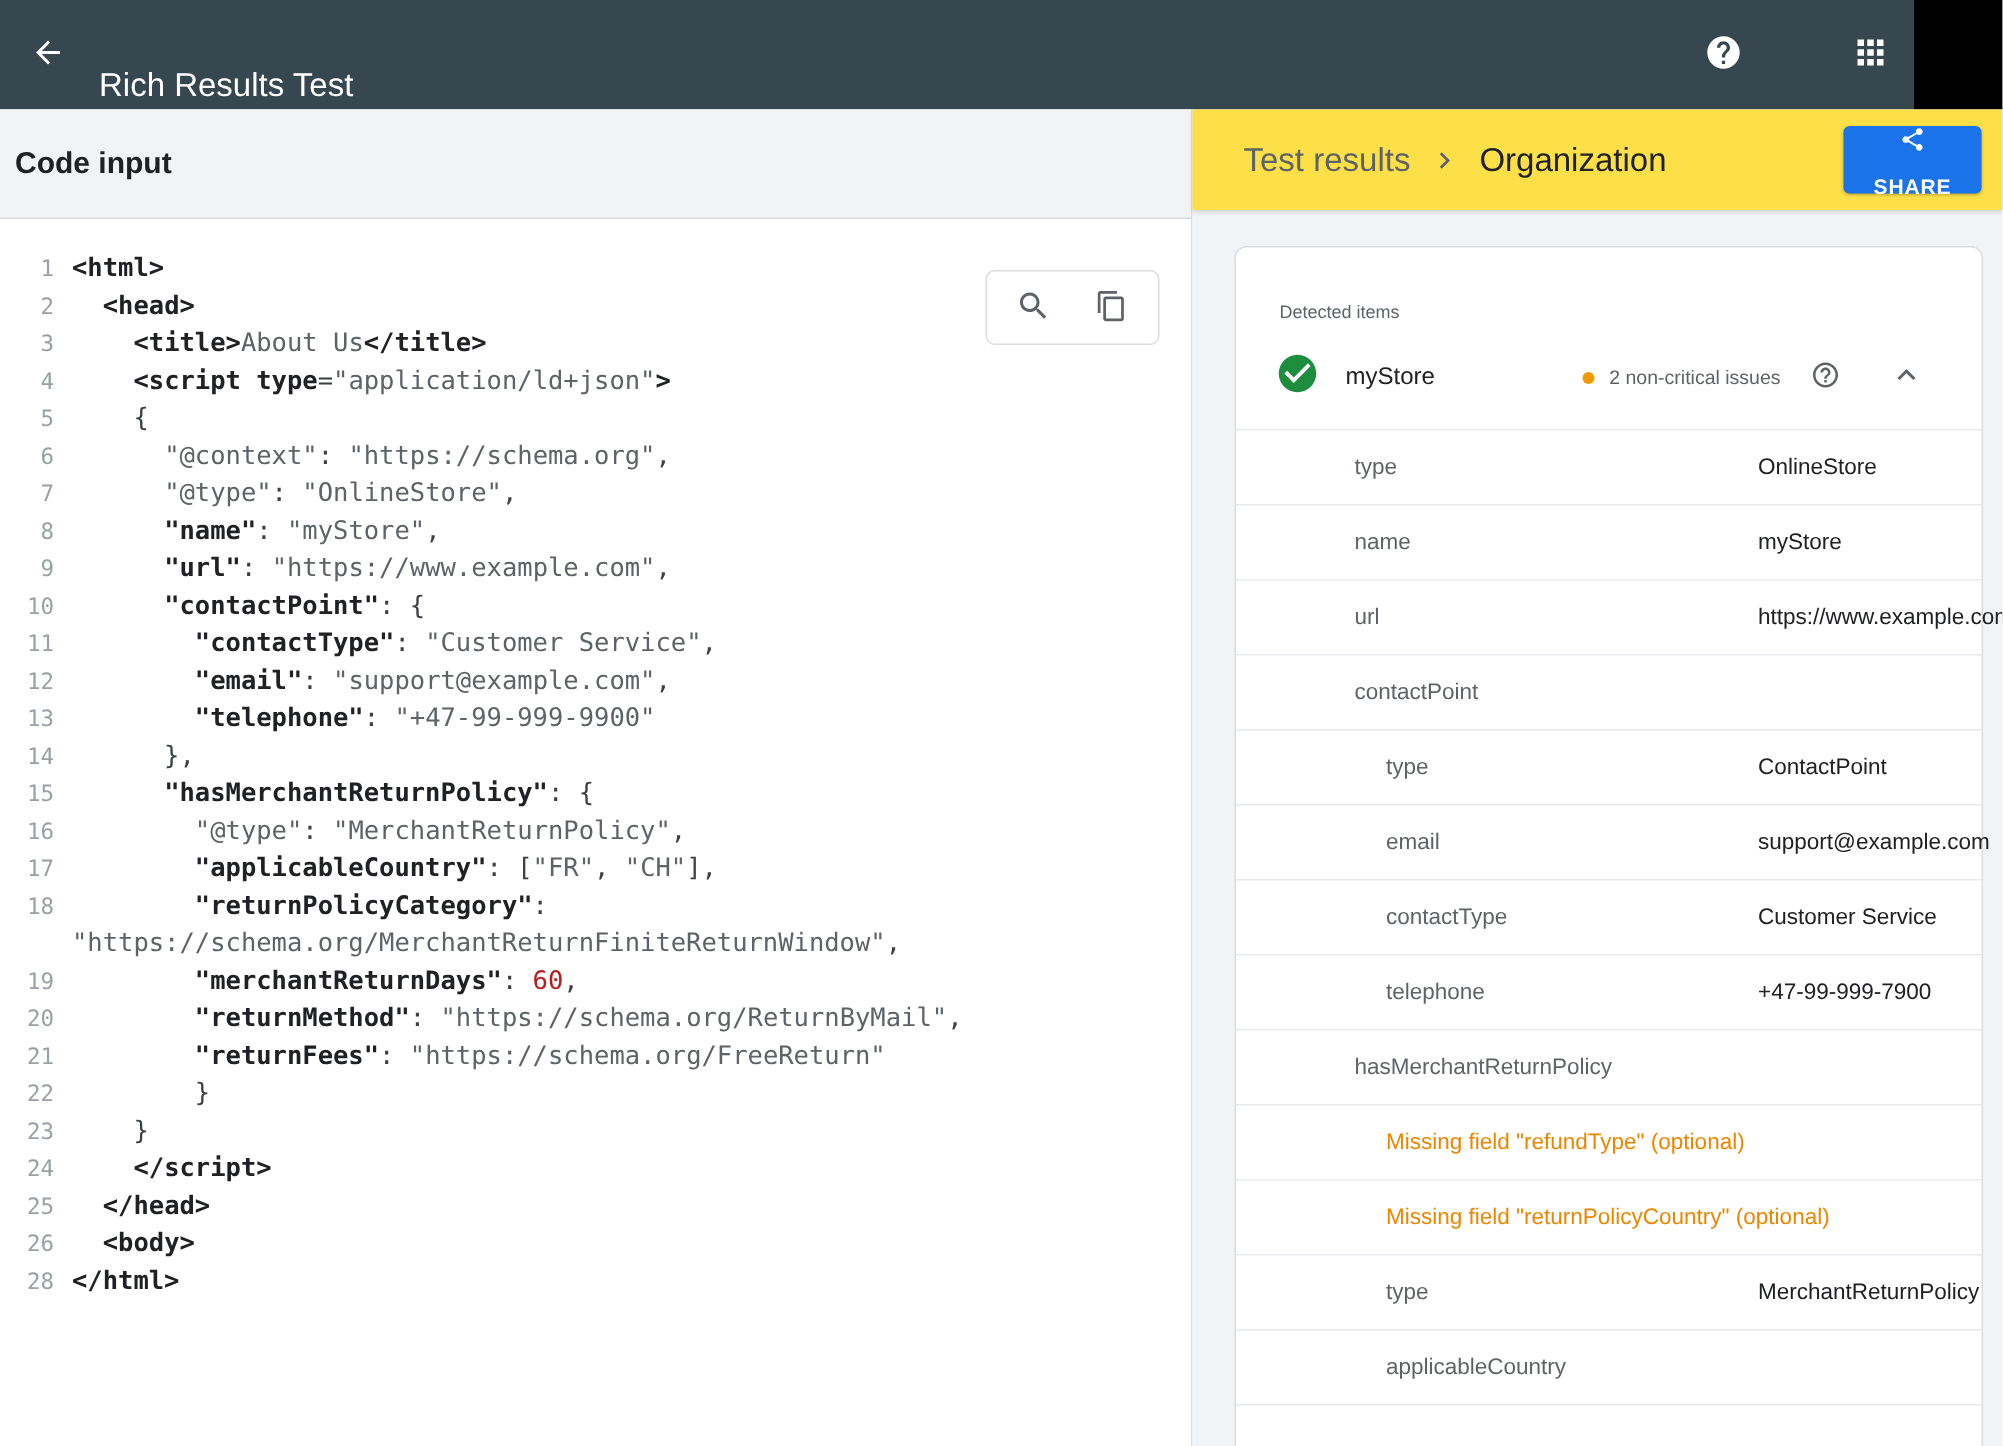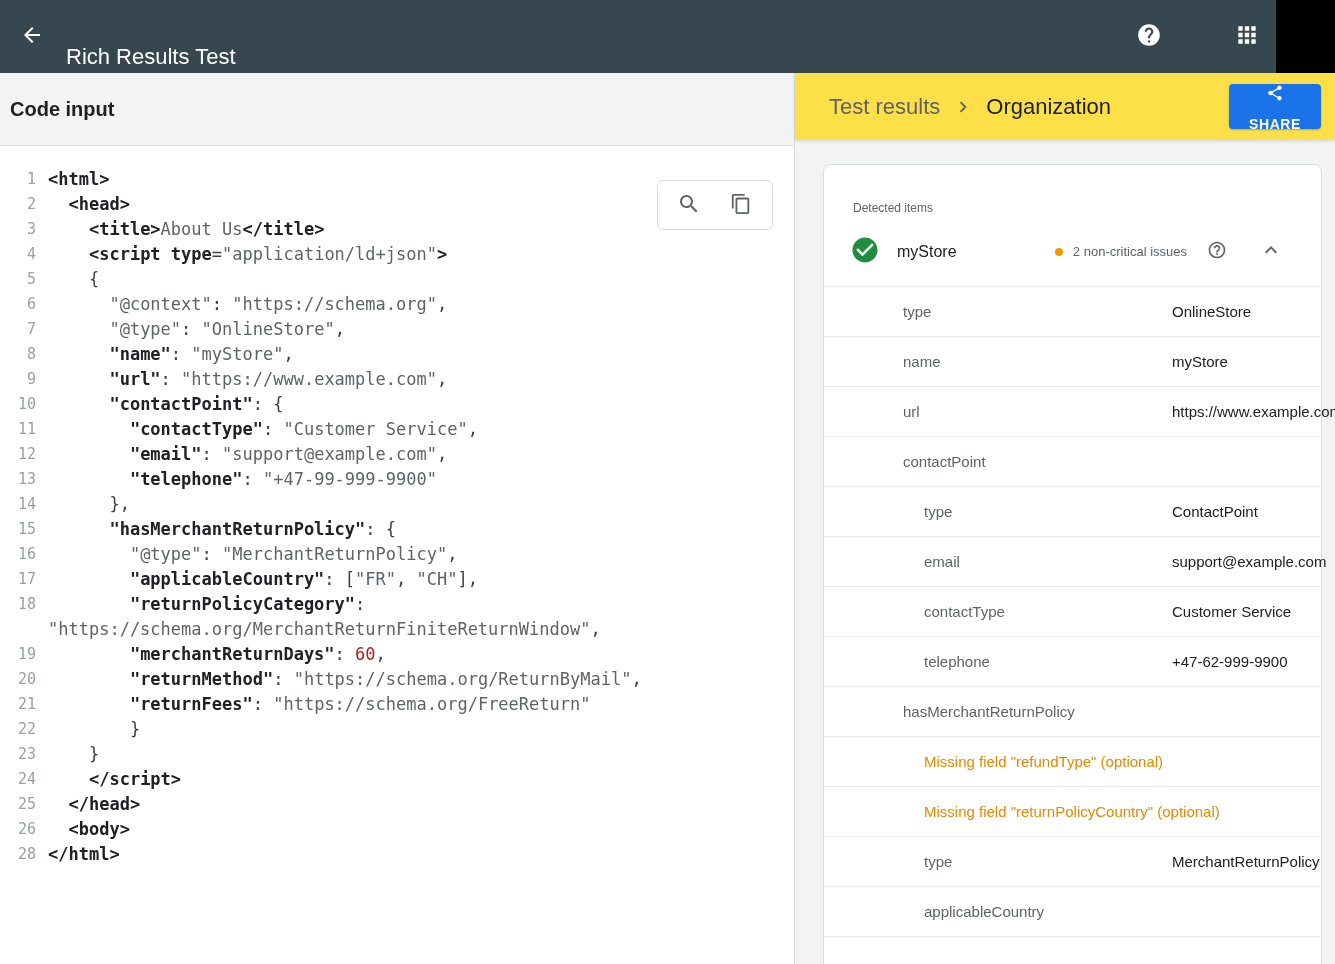--- a/index.html
+++ b/index.html
@@ -307,21 +307,21 @@
               <div class="drow prop ind">
                 <span class="dlabel">email</span>
                 <span class="dvalue">support@example.com</span>
               </div>
               <div class="drow prop ind">
                 <span class="dlabel">contactType</span>
                 <span class="dvalue">Customer Service</span>
               </div>
               <div class="drow prop ind">
                 <span class="dlabel">telephone</span>
-                <span class="dvalue">+47-62-999-9900</span>
+                <span class="dvalue">+47-99-999-7900</span>
               </div>
               <div class="drow group">
                 <span class="dlabel">hasMerchantReturnPolicy</span>
               </div>
               <div class="drow warning ind">
                 <span class="dlabel">Missing field "refundType" (optional)</span>
               </div>
               <div class="drow warning ind">
                 <span class="dlabel">Missing field "returnPolicyCountry" (optional)</span>
               </div>

